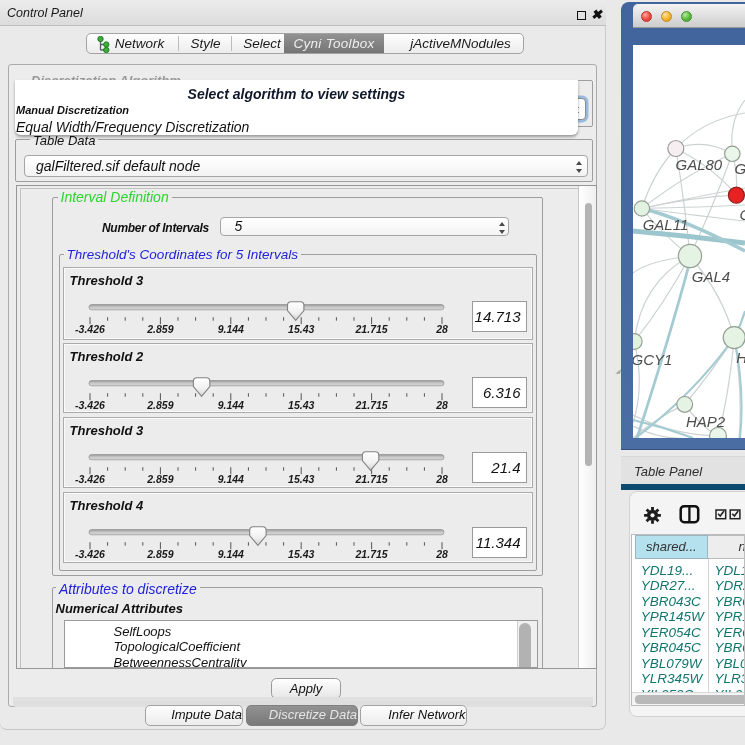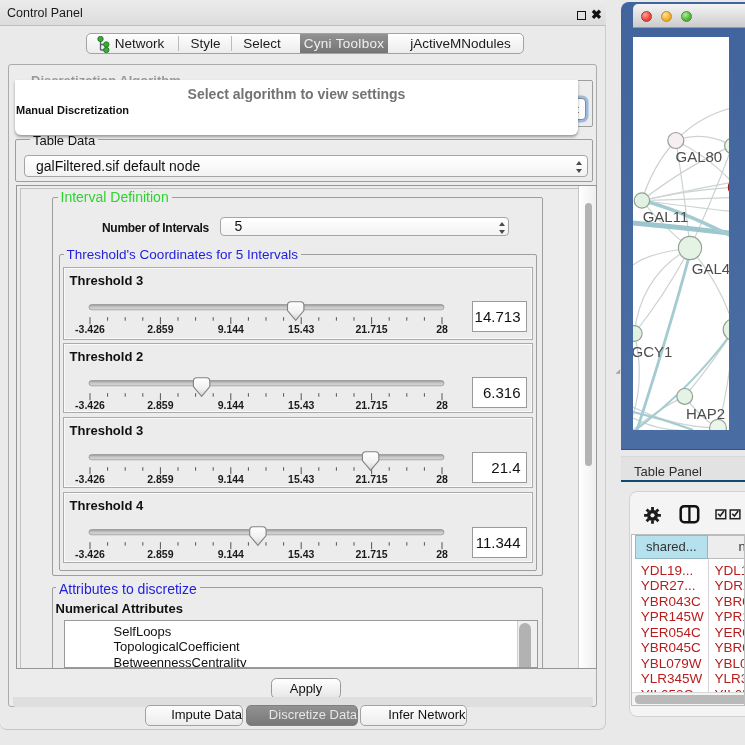--- a/index.html
+++ b/index.html
@@ -1,18 +1,18 @@
 <!DOCTYPE html>
 <html><head>
 <meta charset="utf-8">
 <style>
 * { margin:0; padding:0; box-sizing:border-box; }
 html,body { width:745px; height:745px; }
 body { font-family:"Liberation Sans", sans-serif; background:#e9e9e9; }
-#root { position:relative; width:745px; height:745px; overflow:hidden; }
+#root { position:relative; width:745px; height:745px; overflow:hidden;font-style:italic; }
 .abs { position:absolute; }
 
 #cp { left:0; top:0; width:606px; height:730px; background:#eaeaea; border-right:1px solid #cccccc; border-bottom:1px solid #c6c6c6; border-radius:0 0 7px 7px; }
 #cptitle { left:0; top:0; width:606px; height:26px; background:linear-gradient(#ececec,#dcdcdc); border-bottom:1px solid #bfbfbf; }
 #cptitle span.t { position:absolute; left:7px; top:6px; font-size:12.5px; color:#1a1a1a; }
 #icox { left:577px; top:11px; width:9px; height:9px; border:1.7px solid #111; }
 #icclose { left:591px; top:7px; font-size:13px; font-weight:bold; color:#111; }
 
 #tabstrip { left:86px; top:33px; width:438px; height:21px; border:1px solid #a3a3a3; border-radius:5px; background:linear-gradient(#fefefe,#ececec); }
 .seg { position:absolute; top:0; height:19px; font-size:13.5px; color:#1b1b1b; text-align:center; line-height:19px; }
@@ -23,21 +23,21 @@
 .group { position:absolute; border:1px solid #9e9e9e; border-radius:2px; }
 .gtitle { position:absolute; font-size:13px; background:#ececec; padding:0 3px; white-space:nowrap; }
 .combo { position:absolute; background:linear-gradient(#ffffff,#f3f3f3); border:1px solid #a5a5a5; border-radius:4px; font-size:14px; color:#111; }
 .combo .ct { position:absolute; left:11px; top:2px; }
 .stepper { position:absolute; width:7px; height:12px; }
 .stepper i { position:absolute; left:0; width:0; height:0; border-left:3.2px solid transparent; border-right:3.2px solid transparent; }
 .stepper i.up { top:0; border-bottom:4.2px solid #4a4a4a; }
 .stepper i.dn { bottom:0; border-top:4.2px solid #4a4a4a; }
 
 #popup { left:15px; top:80px; width:563px; height:55px; background:#ffffff; border-radius:0 0 6px 6px; box-shadow:0 2px 3px rgba(0,0,0,.35); z-index:30; }
-#popup .hint { position:absolute; left:0; right:0; top:6px; text-align:center; font-size:14px; font-weight:600; color:#737373; }
+#popup .hint { position:absolute; left:0; right:0; top:6px; text-align:center; font-size:14px; font-weight:600; color:#0f172a; }
 #popup .l1 { position:absolute; left:1px; top:23.5px; font-size:11px; font-weight:bold; color:#111; }
 #popup .l2 { position:absolute; left:1px; top:38.5px; font-size:14px; color:#111; }
 
 #scrollpane { left:15.5px; top:185px; width:581px; height:484px; border:1px solid #969696; background:#ececec; overflow:hidden; }
 #formpanel { position:absolute; left:3px; top:2px; width:558px; height:481px; border:1px solid #c2c2c2; border-right:none; border-bottom:none; }
 #vscroll { position:absolute; left:561px; top:0; width:19px; height:482px; background:linear-gradient(to right,#ffffff,#eeeeee); border-left:1px solid #c6c6c6; }
 #vscroll .th { position:absolute; left:6px; top:17px; width:7px; height:263px; background:#b3b3b3; border-radius:4.5px; }
 
 .tblock { position:absolute; left:46px; width:470px; background:#ececec; border:1px solid #ababab; box-shadow:inset 0 0 0 1px #fafafa; }
 .tblock .bl { position:absolute; left:6px; top:5px; font-size:13px; font-weight:bold; color:#111; }
@@ -48,29 +48,29 @@
 #attrlist .sbtrack { position:absolute; right:0; top:0; width:20px; height:48.5px; background:#f0f0f0; border-left:1px solid #d0d0d0; }
 #attrlist .sbth { position:absolute; right:6px; top:2px; width:12px; height:60px; background:#b2b2b2; border-radius:6px; }
 
 #applybtn { left:271px; top:677.5px; width:70px; height:21px; background:linear-gradient(#ffffff,#e6e6e6); border:1px solid #989898; border-radius:5.5px; font-size:13px; color:#111; text-align:center; line-height:19px; }
 .btab { position:absolute; top:705px; height:20.5px; border:1px solid #a2a2a2; border-radius:5px; font-size:13px; text-align:right; line-height:18.5px; background:linear-gradient(#fdfdfd,#ececec); color:#111; z-index:4; }
 .btabdark { background:linear-gradient(#929292,#787878); color:#e6e6e6; border-color:#7f7f7f; }
 
 #netwin { left:620.5px; top:2px; width:124.5px; height:448px; background:linear-gradient(#41649d,#4a6da3); border-radius:8px 0 0 0; border-bottom:1.5px solid #35517f; }
 #nettitle { position:absolute; left:12.5px; top:1.7px; width:112px; height:24.8px; background:linear-gradient(#f4f4f4,#cccccc); border-radius:5px 0 0 0; border-bottom:1px solid #999; }
 .tl { position:absolute; top:7.4px; width:11px; height:11px; border-radius:50%; }
-#netcanvas { position:absolute; left:12.5px; top:35px; width:96px; height:393px; background:#ffffff; overflow:hidden; }
-
-#tpbar { left:621px; top:455.5px; width:124px; height:26px; background:#e2e2e2; border-top:1px solid #d8d8d8; border-bottom:2px solid #0c4a6e; }
+#netcanvas { position:absolute; left:12.5px; top:43px; width:112px; height:393px; background:#ffffff; overflow:hidden; }
+
+#tpbar { left:621px; top:455.5px; width:124px; height:34px; background:#e2e2e2; border-top:1px solid #d8d8d8; border-bottom:6px solid #0c4a6e; }
 #tpbar span { position:absolute; left:13px; top:7.5px; font-size:13px; color:#2e2e2e; }
 #tpbox { left:629px; top:490.5px; width:130px; height:226px; background:#f4f4f4; border:1px solid #d2d2d2; border-radius:8px; }
 #ttable { left:631.2px; top:533.5px; width:114px; height:172.4px; background:#ffffff; border:1px solid #bdbdbd; overflow:hidden; z-index:3; }
 .hdr1 { position:absolute; left:3px; top:0.8px; width:72.4px; height:23.6px; background:#b5e0ee; border:1px solid #98b6c0; font-size:13px; color:#333; text-align:center; line-height:22px; }
 .hdr2 { position:absolute; left:75.4px; top:0.8px; width:40px; height:23.6px; background:#ededed; border:1px solid #bbb; border-left:none; font-size:13px; color:#333; line-height:22px; padding-left:31px; }
-.trow { position:absolute; font-size:13.5px; color:#b91c1c; white-space:nowrap; }
+.trow { position:absolute; font-size:13.5px; color:#0f766e; white-space:nowrap; }
 #hsb { position:absolute; left:0; top:157.4px; width:114px; height:14px; background:#f4f4f4; border-top:1px solid #d8d8d8; }
 #hsb .th { position:absolute; left:3px; top:2.5px; width:120px; height:8.5px; background:#b9b9b9; border-radius:4px; }
 #grip { left:615.5px; top:369px; width:4px; height:5px; color:#a5a5a5; font-size:6px; line-height:5px; }
 svg text { font-family:"Liberation Sans", sans-serif; }
 </style>
 </head>
 <body>
 <div id="root">
 
   <div class="abs" id="cp">
@@ -86,21 +86,21 @@
           <circle cx="3.5" cy="3" r="2.7" fill="#3bab3b" stroke="#1e7a1e" stroke-width="0.9"></circle>
           <circle cx="9.3" cy="8.5" r="2.7" fill="#3bab3b" stroke="#1e7a1e" stroke-width="0.9"></circle>
           <circle cx="9.3" cy="14" r="2.7" fill="#3bab3b" stroke="#1e7a1e" stroke-width="0.9"></circle>
         </svg>
         <span style="padding-left:14px;">Network</span>
       </div>
       <div class="segsep" style="left:91px;"></div>
       <div class="seg" style="left:92px;width:53px;">Style</div>
       <div class="segsep" style="left:144px;"></div>
       <div class="seg" style="left:145px;width:68px;padding-right:8px;">Select</div>
-      <div class="seg segdark" style="left:213px;width:88px;letter-spacing:0.3px;">Cyni Toolbox</div>
+      <div class="seg segdark" style="left:197px;width:100px;letter-spacing:0.3px;">Cyni Toolbox</div>
       <div class="seg" style="left:309px;width:129px;">jActiveMNodules</div>
     </div>
     <div class="abs" id="panel"></div>
 
     <div class="group" style="left:14.5px;top:80px;width:578.5px;height:46.5px;"></div>
     <span class="gtitle" style="left:28px;top:73px;font-weight:bold;color:#999;">Discretization Algorithm</span>
 
     <div class="abs" style="left:555px;top:98px;width:31px;height:22px;background:#fff;border:1px solid #8a8a8a;border-radius:4px;box-shadow:0 0 0 2.5px rgba(100,155,215,.6);z-index:2;">
       <span class="stepper" style="left:17px;top:5px;">
           <i class="up"></i>
@@ -114,20 +114,21 @@
       <span class="ct">galFiltered.sif default node</span>
       <span class="stepper" style="left:551px;top:5px;">
           <i class="up"></i>
           <i class="dn"></i>
         </span>
     </div>
 
     <div class="abs" id="popup">
       <div class="hint">Select algorithm to view settings</div>
       <div class="l1">Manual Discretization</div>
+      <div class="l2">Equal Width/Frequency Discretization</div>
     </div>
 
     <div class="abs" id="scrollpane">
       <div id="formpanel"></div>
       <div id="vscroll">
           <div class="th"></div>
         </div>
 
       <div class="group" style="left:35.9px;top:10.6px;width:490.3px;height:379.8px;"></div>
       <span class="gtitle" style="left:41px;top:3px;color:#2dd42d;font-size:14px;">Interval Definition</span>

